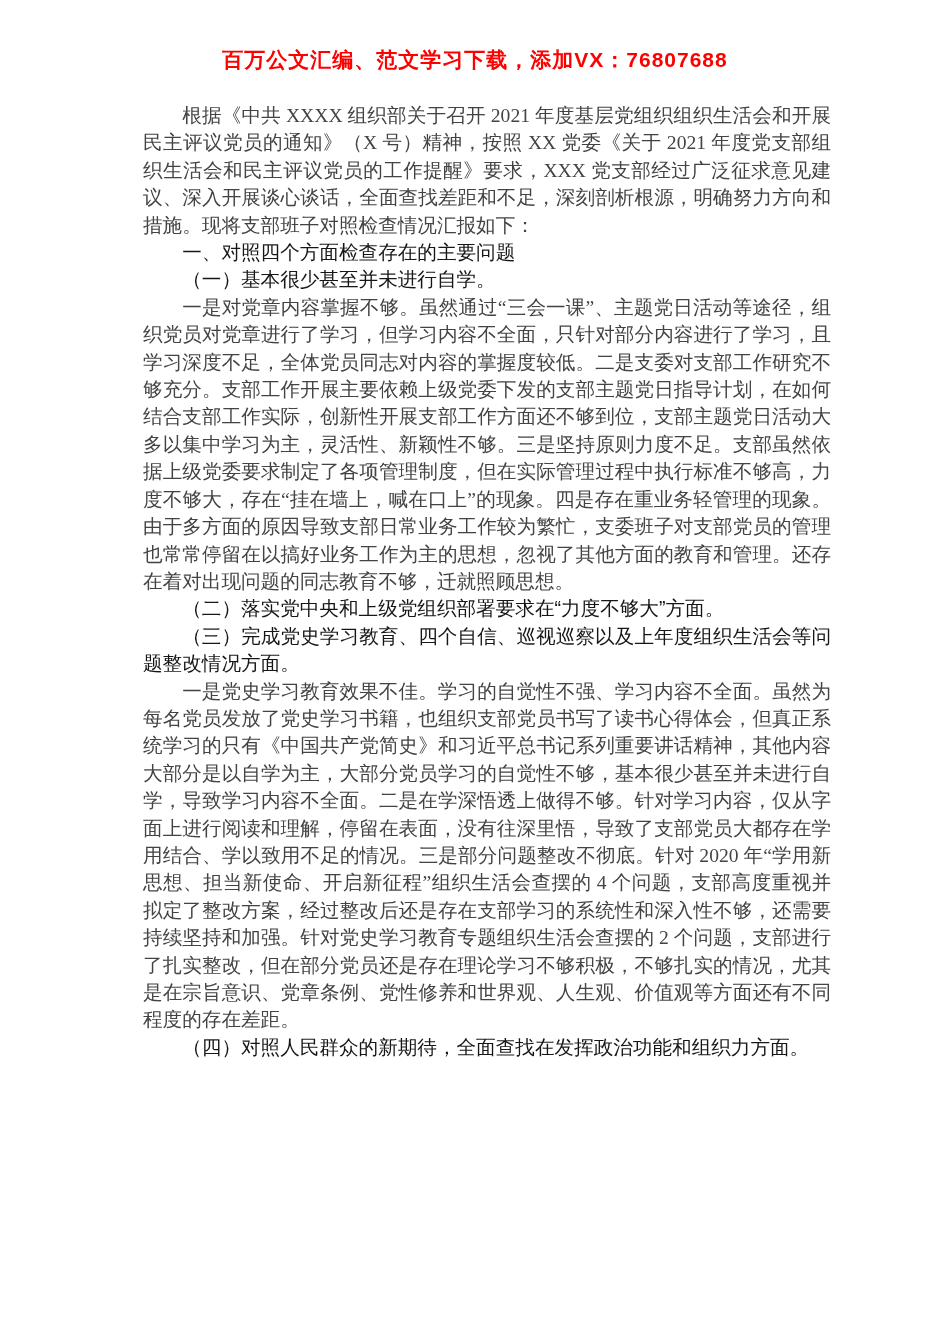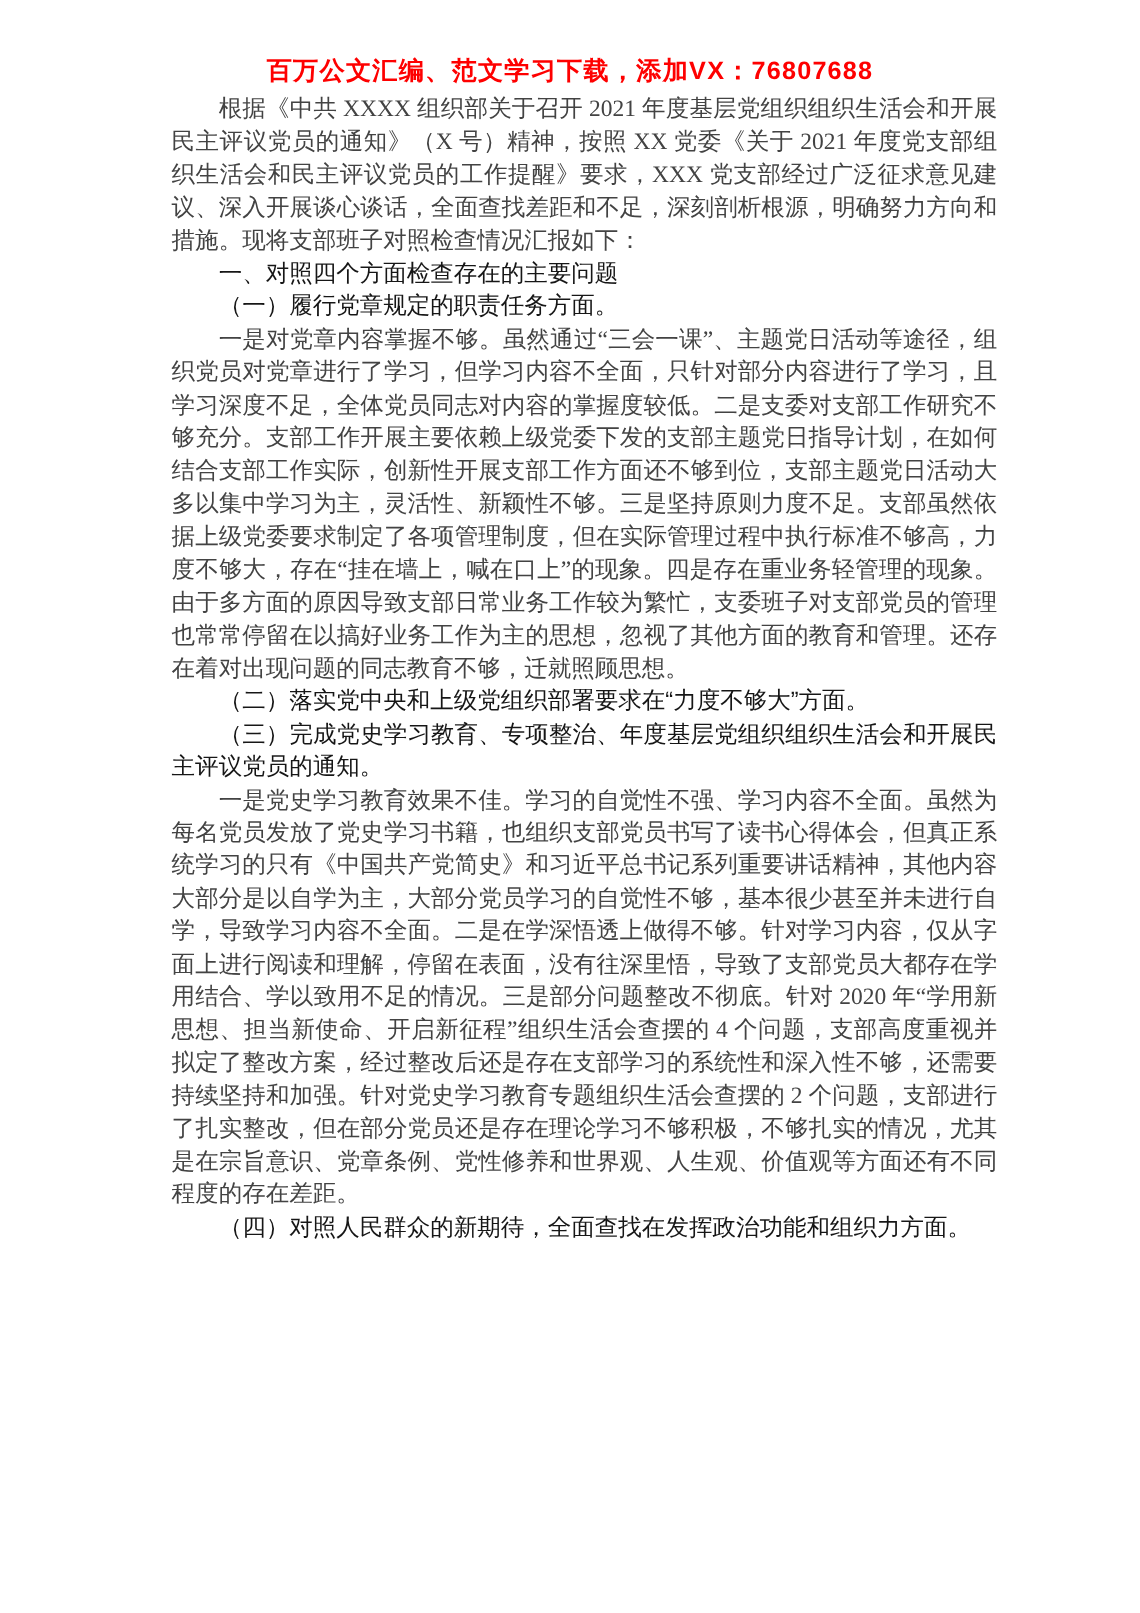--- a/index.html
+++ b/index.html
@@ -18,21 +18,21 @@
     padding-top: 46px;
     text-align: center;
     font-family: "Liberation Sans", "DejaVu Sans", sans-serif;
     font-weight: bold;
     font-size: 21px;
     line-height: 28px;
     letter-spacing: 1px;
     color: var(--promo-red, #fe0000);
   }
   .content {
-    margin: 4px 0 0 143px;
+    margin: 28px 0 0 143px;
     width: 688px;
     font-family: "Liberation Serif", "DejaVu Serif", serif;
     font-size: 19.6px;
     line-height: 27.4px;
     text-align: justify;
     color: var(--body-text, #434343);
   }
   .content p {
     margin: 0;
     padding: 0;
@@ -55,22 +55,22 @@
 </style>
 </head>
 <body>
 
 <div class="page">
   <div class="promo">百万公文汇编、范文学习下载，添加VX：76807688</div>
 
   <div class="content">
       <p class="body">根据《中共 XXXX 组织部关于召开 2021 年度基层党组织组织生活会和开展民主评议党员的通知》（X 号）精神，按照 XX 党委《关于 2021 年度党支部组织生活会和民主评议党员的工作提醒》要求，XXX 党支部经过广泛征求意见建议、深入开展谈心谈话，全面查找差距和不足，深刻剖析根源，明确努力方向和措施。现将支部班子对照检查情况汇报如下：</p>
       <p class="heading1">一、对照四个方面检查存在的主要问题</p>
-      <p class="heading2">（一）履行党章规定的职责任务方面。</p>
+      <p class="heading2">（一）基本很少甚至并未进行自学。</p>
       <p class="body">一是对党章内容掌握不够。虽然通过“三会一课”、主题党日活动等途径，组织党员对党章进行了学习，但学习内容不全面，只针对部分内容进行了学习，且学习深度不足，全体党员同志对内容的掌握度较低。二是支委对支部工作研究不够充分。支部工作开展主要依赖上级党委下发的支部主题党日指导计划，在如何结合支部工作实际，创新性开展支部工作方面还不够到位，支部主题党日活动大多以集中学习为主，灵活性、新颖性不够。三是坚持原则力度不足。支部虽然依据上级党委要求制定了各项管理制度，但在实际管理过程中执行标准不够高，力度不够大，存在“挂在墙上，喊在口上”的现象。四是存在重业务轻管理的现象。由于多方面的原因导致支部日常业务工作较为繁忙，支委班子对支部党员的管理也常常停留在以搞好业务工作为主的思想，忽视了其他方面的教育和管理。还存在着对出现问题的同志教育不够，迁就照顾思想。</p>
       <p class="heading2">（二）落实党中央和上级党组织部署要求在“力度不够大”方面。</p>
-      <p class="heading2">（三）完成党史学习教育、专项整治、年度基层党组织组织生活会和开展民主评议党员的通知。</p>
+      <p class="heading2">（三）完成党史学习教育、四个自信、巡视巡察以及上年度组织生活会等问题整改情况方面。</p>
       <p class="body">一是党史学习教育效果不佳。学习的自觉性不强、学习内容不全面。虽然为每名党员发放了党史学习书籍，也组织支部党员书写了读书心得体会，但真正系统学习的只有《中国共产党简史》和习近平总书记系列重要讲话精神，其他内容大部分是以自学为主，大部分党员学习的自觉性不够，基本很少甚至并未进行自学，导致学习内容不全面。二是在学深悟透上做得不够。针对学习内容，仅从字面上进行阅读和理解，停留在表面，没有往深里悟，导致了支部党员大都存在学用结合、学以致用不足的情况。三是部分问题整改不彻底。针对 2020 年“学用新思想、担当新使命、开启新征程”组织生活会查摆的 4 个问题，支部高度重视并拟定了整改方案，经过整改后还是存在支部学习的系统性和深入性不够，还需要持续坚持和加强。针对党史学习教育专题组织生活会查摆的 2 个问题，支部进行了扎实整改，但在部分党员还是存在理论学习不够积极，不够扎实的情况，尤其是在宗旨意识、党章条例、党性修养和世界观、人生观、价值观等方面还有不同程度的存在差距。</p>
       <p class="heading2">（四）对照人民群众的新期待，全面查找在发挥政治功能和组织力方面。</p>
     </div>
 
   <div class="page-number">1</div>
 </div>
 
 </body></html>

